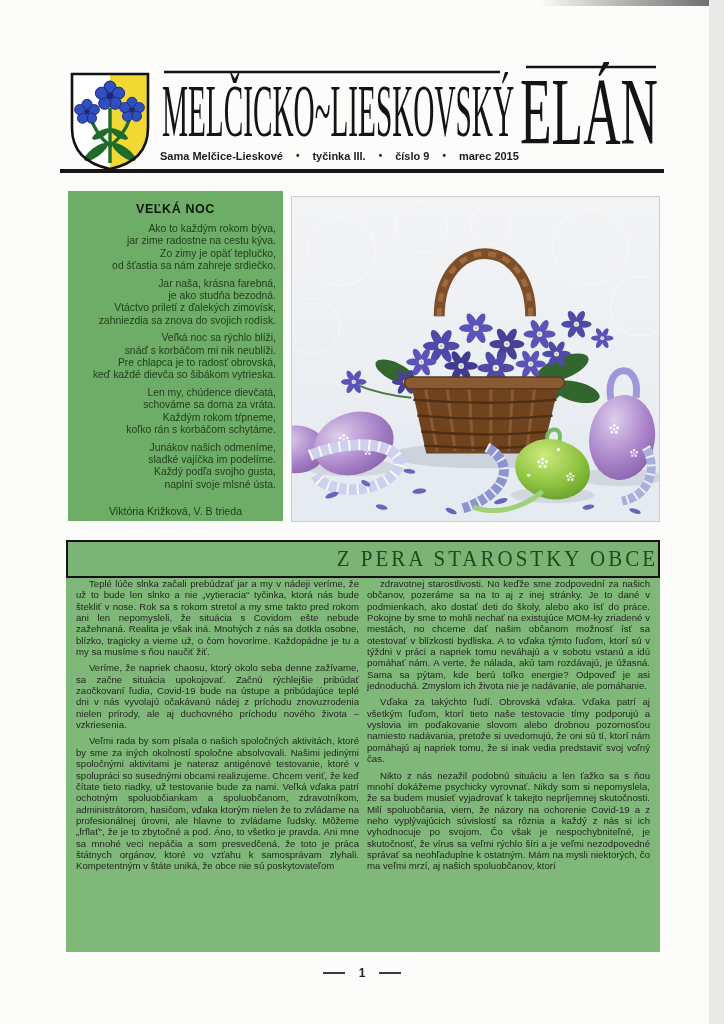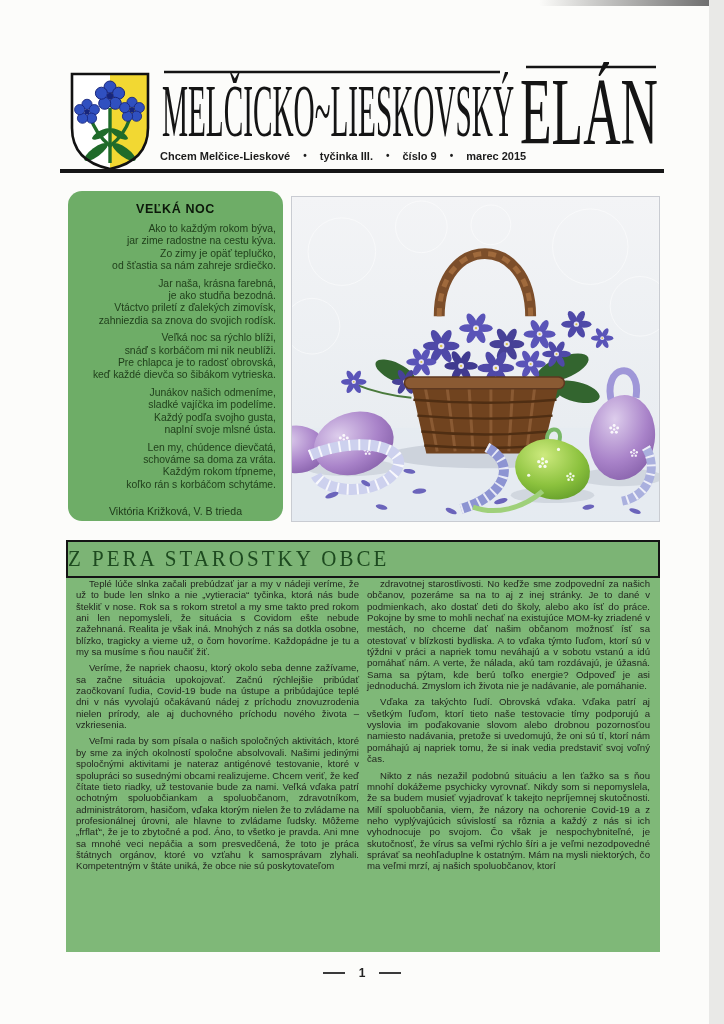--- a/index.html
+++ b/index.html
@@ -9,34 +9,34 @@
         background:linear-gradient(to left,#6f6f6f,#cfcfcd 70%,rgba(255,255,255,0));}
   
   .arms{position:absolute;left:66px;top:70px;width:88px;height:104px;}
   .title-svg{position:absolute;left:154px;top:60px;width:510px;height:90px;}
   .mast-info{position:absolute;left:160px;top:150px;width:360px;
         font-size:11px;font-weight:bold;color:#1c1c1c;white-space:nowrap;}
   .mast-info span:not(:first-child)::before{content:"•";margin:0 13px;font-size:10px;position:relative;top:-1px;}
   .mast-rule{position:absolute;left:60px;top:169px;width:604px;height:4px;background:#161616;}
   
   .poem{position:absolute;left:68px;top:191px;width:215px;height:330px;margin:0;
-        background:#6ead67;border-radius:14px;box-sizing:border-box;
+        background:#6ead67;border-radius:0;box-sizing:border-box;
         padding:11px 7px 0;text-align:center;overflow:hidden;}
   .poem-title{font-size:12.5px;font-weight:bold;letter-spacing:.6px;color:#0c180a;margin-bottom:7px;}
   .poem-body p{margin:0 0 5px;font-size:10.4px;line-height:12.4px;color:#21401c;text-align:right;}
   .poem-author{margin-top:14px;font-size:10.6px;color:#1d3819;}
   
   .photo{position:absolute;left:291px;top:196px;width:369px;height:326px;margin:0;
         border:1px solid #c9ccd2;box-sizing:border-box;overflow:hidden;}
   .photo svg{display:block;width:100%;height:100%;}
   
   .article{position:absolute;left:66px;top:540px;width:594px;height:412px;
         background:#7fb878;box-sizing:border-box;}
   .banner{height:38px;box-sizing:border-box;border:2px solid #141414;background:#7cb475;
-        display:flex;align-items:center;justify-content:flex-start;}
+        display:flex;align-items:center;justify-content:flex-end;}
   .banner span{font-family:"Liberation Serif",serif;font-size:21px;letter-spacing:3px;
         color:#1d4a1f;transform:scaleY(1.05);}
   .cols{display:flex;gap:8px;padding:0 10px 0;height:366px;overflow:hidden;box-sizing:border-box;}
   .col{width:284px;}
   .col p{margin:0 0 5px;font-size:9.6px;line-height:11.35px;text-align:justify;
         text-indent:13px;color:#232820;}
   
   .pagefoot{position:absolute;left:0;top:966px;width:724px;display:flex;
         align-items:center;justify-content:center;}
   .dash{display:inline-block;width:22px;height:2px;background:#3a3a3a;}
@@ -98,32 +98,32 @@
       <path d="M6,4 H82 V58 Q82 91 44 99 Q6 91 6 58 Z" fill="none" stroke="#121212" stroke-width="2.6"></path>
     </svg>
 
     <svg class="title-svg" viewBox="0 0 510 90">
       <line x1="10" y1="12" x2="346" y2="12" stroke="#141414" stroke-width="2.4"></line>
       <line x1="372" y1="7" x2="502" y2="7" stroke="#141414" stroke-width="2.4"></line>
       <text x="8" y="76" font-family="Liberation Serif, serif" font-size="74" fill="#141414" textLength="352" lengthAdjust="spacingAndGlyphs">MELČICKO~LIESKOVSKÝ</text>
       <text x="366" y="84" font-family="Liberation Serif, serif" font-size="96" fill="#141414" textLength="138" lengthAdjust="spacingAndGlyphs">ELÁN</text>
     </svg>
 
-    <div class="mast-info"><span>Chcem Melčice-Lieskové</span><span>tyčinka III.</span><span>číslo 9</span><span>marec 2015</span></div>
+    <div class="mast-info"><span>Sama Melčice-Lieskové</span><span>tyčinka III.</span><span>číslo 9</span><span>marec 2015</span></div>
     <div class="mast-rule"></div>
   </header>
 
   <aside class="poem">
     <div class="poem-title">VEĽKÁ NOC</div>
     <div class="poem-body">
         <p>Ako to každým rokom býva,<br>jar zime radostne na cestu kýva.<br>Zo zimy je opäť teplučko,<br>od šťastia sa nám zahreje srdiečko.</p>
         <p>Jar naša, krásna farebná,<br>je ako studňa bezodná.<br>Vtáctvo priletí z ďalekých zimovísk,<br>zahniezdia sa znova do svojich rodísk.</p>
         <p>Veľká noc sa rýchlo blíži,<br>snáď s korbáčom mi nik neublíži.<br>Pre chlapca je to radosť obrovská,<br>keď každé dievča so šibákom vytrieska.</p>
+        <p>Len my, chúdence dievčatá,<br>schováme sa doma za vráta.<br>Každým rokom tŕpneme,<br>koľko rán s korbáčom schytáme.</p>
         <p>Junákov našich odmeníme,<br>sladké vajíčka im podelíme.<br>Každý podľa svojho gusta,<br>naplní svoje mlsné ústa.</p>
-        <p>Len my, chúdence dievčatá,<br>schováme sa doma za vráta.<br>Každým rokom tŕpneme,<br>koľko rán s korbáčom schytáme.</p>
       </div>
     <div class="poem-author">Viktória Križková, V. B trieda</div>
   </aside>
 
   <figure class="photo">
     <svg viewBox="0 0 369 326">
       <defs>
         <linearGradient id="gBg" x1="0" y1="0" x2="0" y2="1">
           <stop offset="0" stop-color="#f3f4f6"></stop>
             <stop offset="0.7" stop-color="#e9edf1"></stop>

